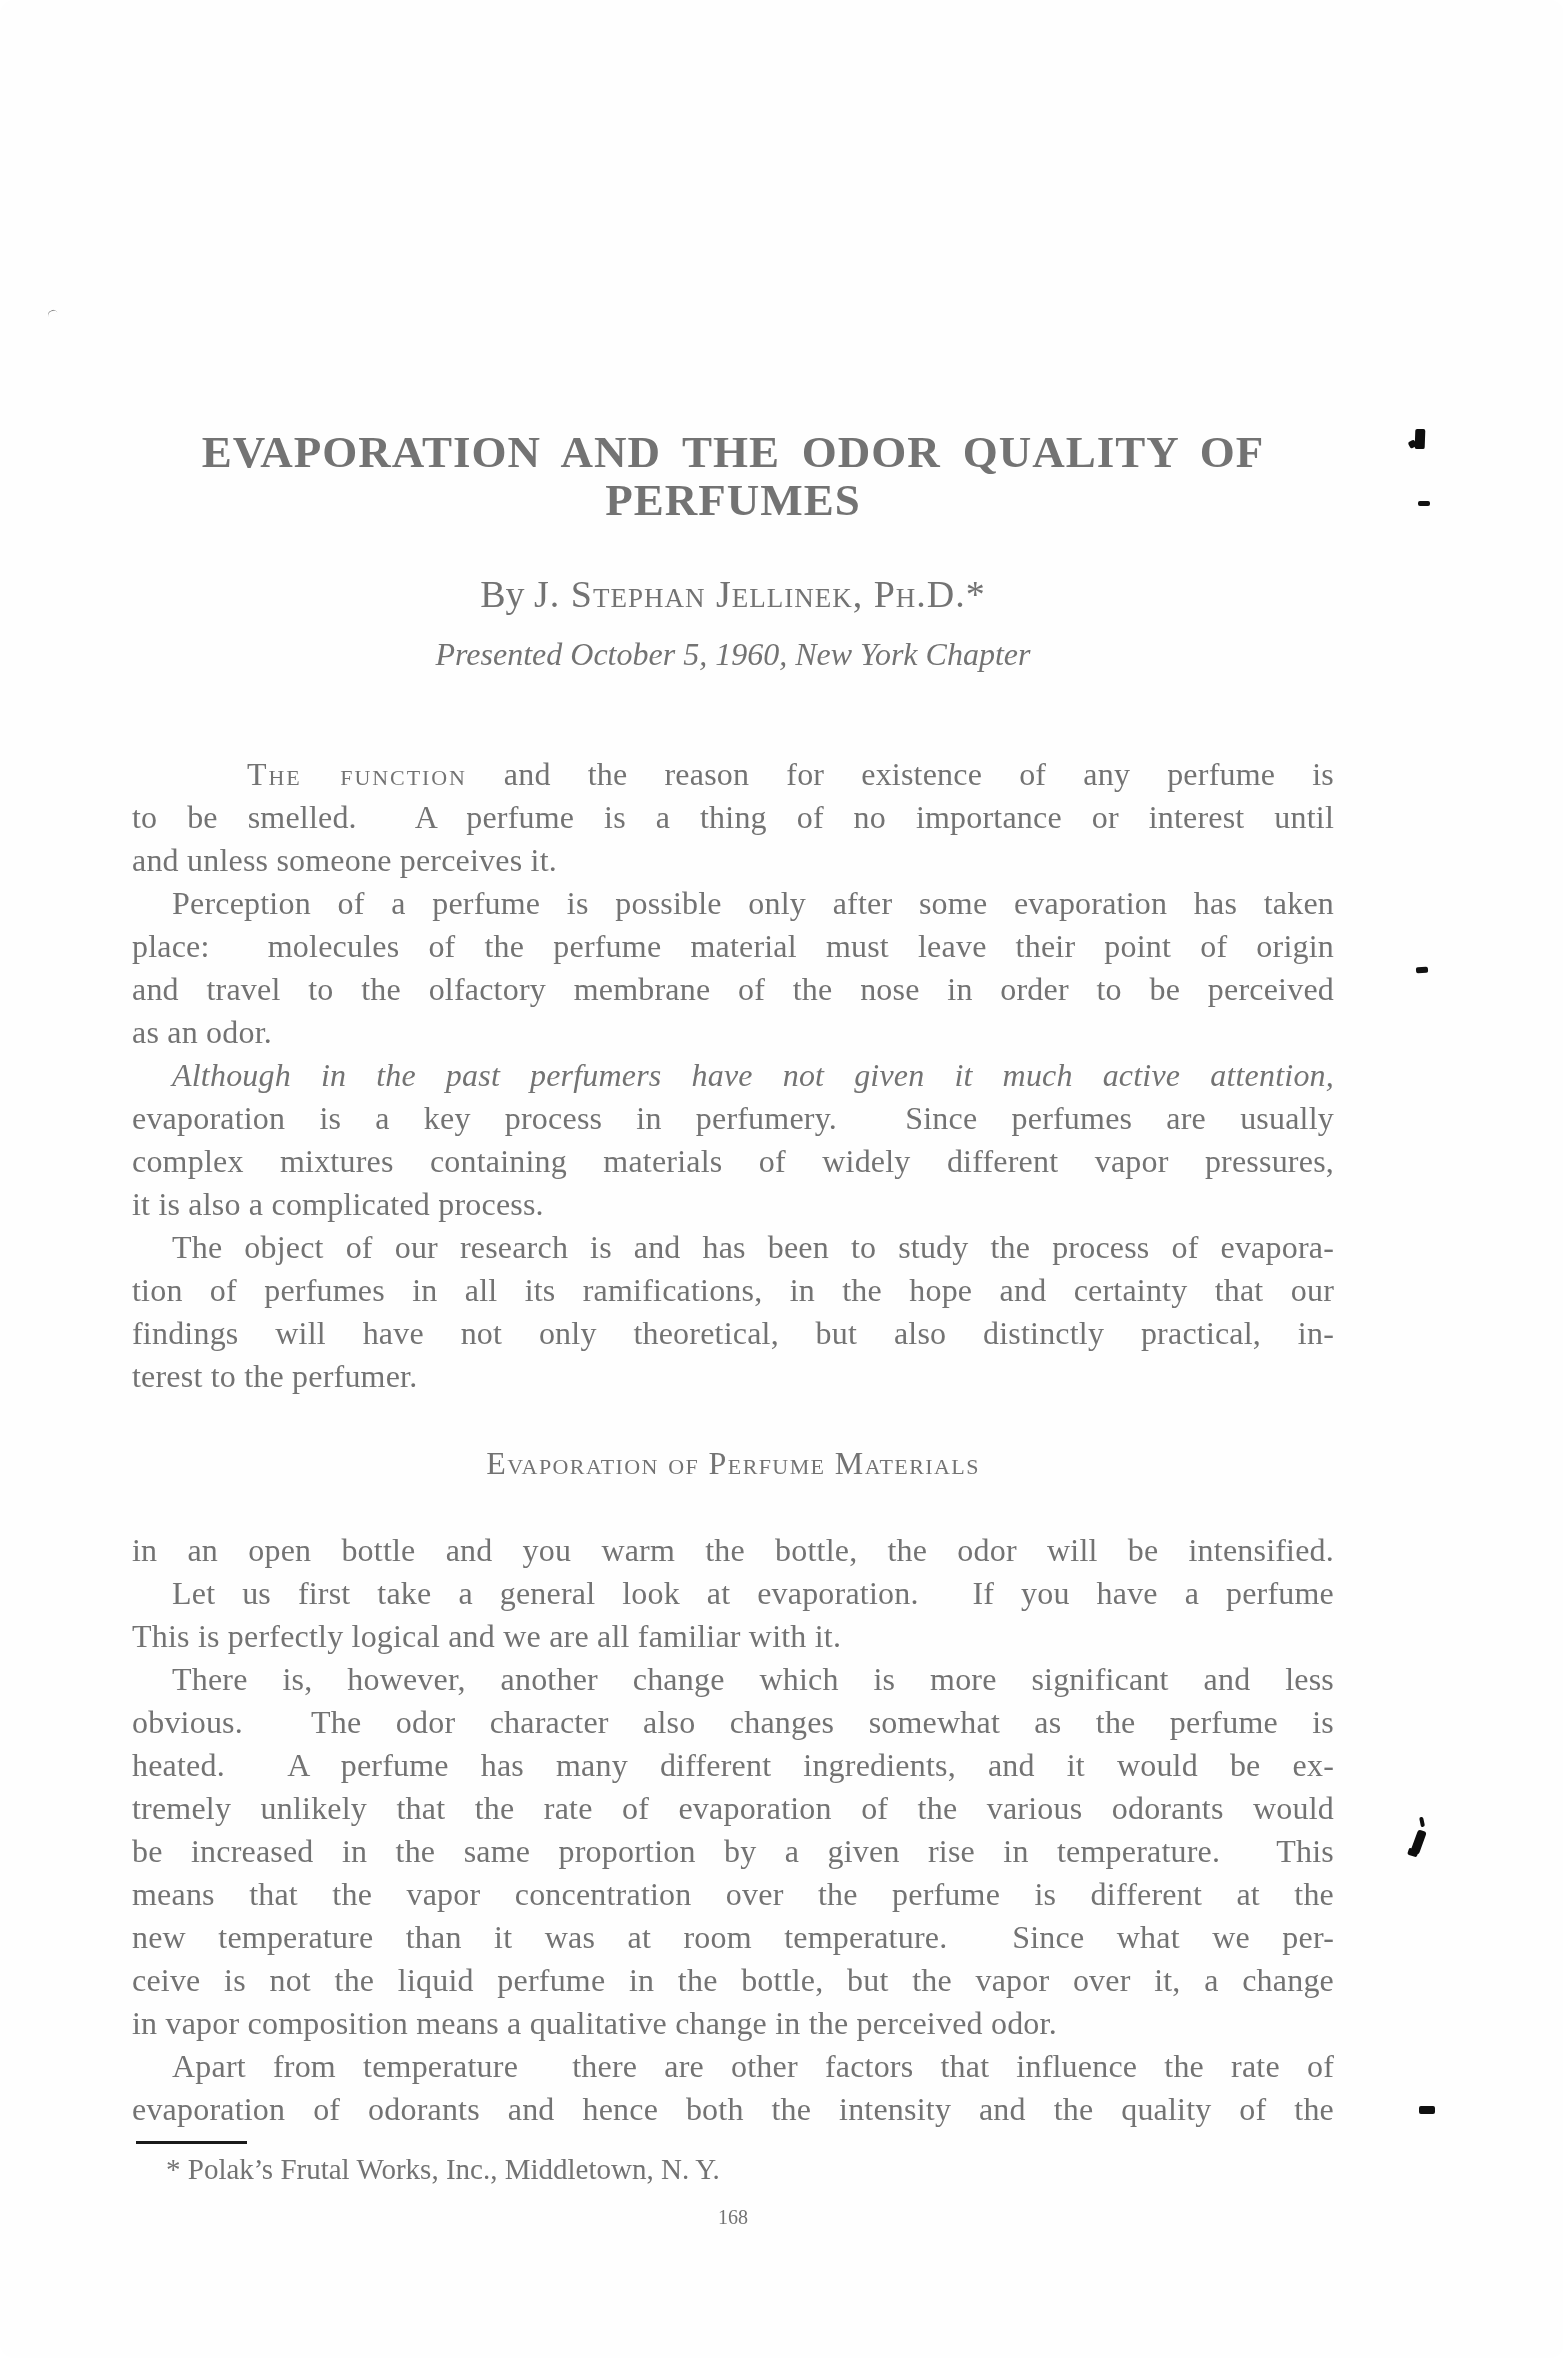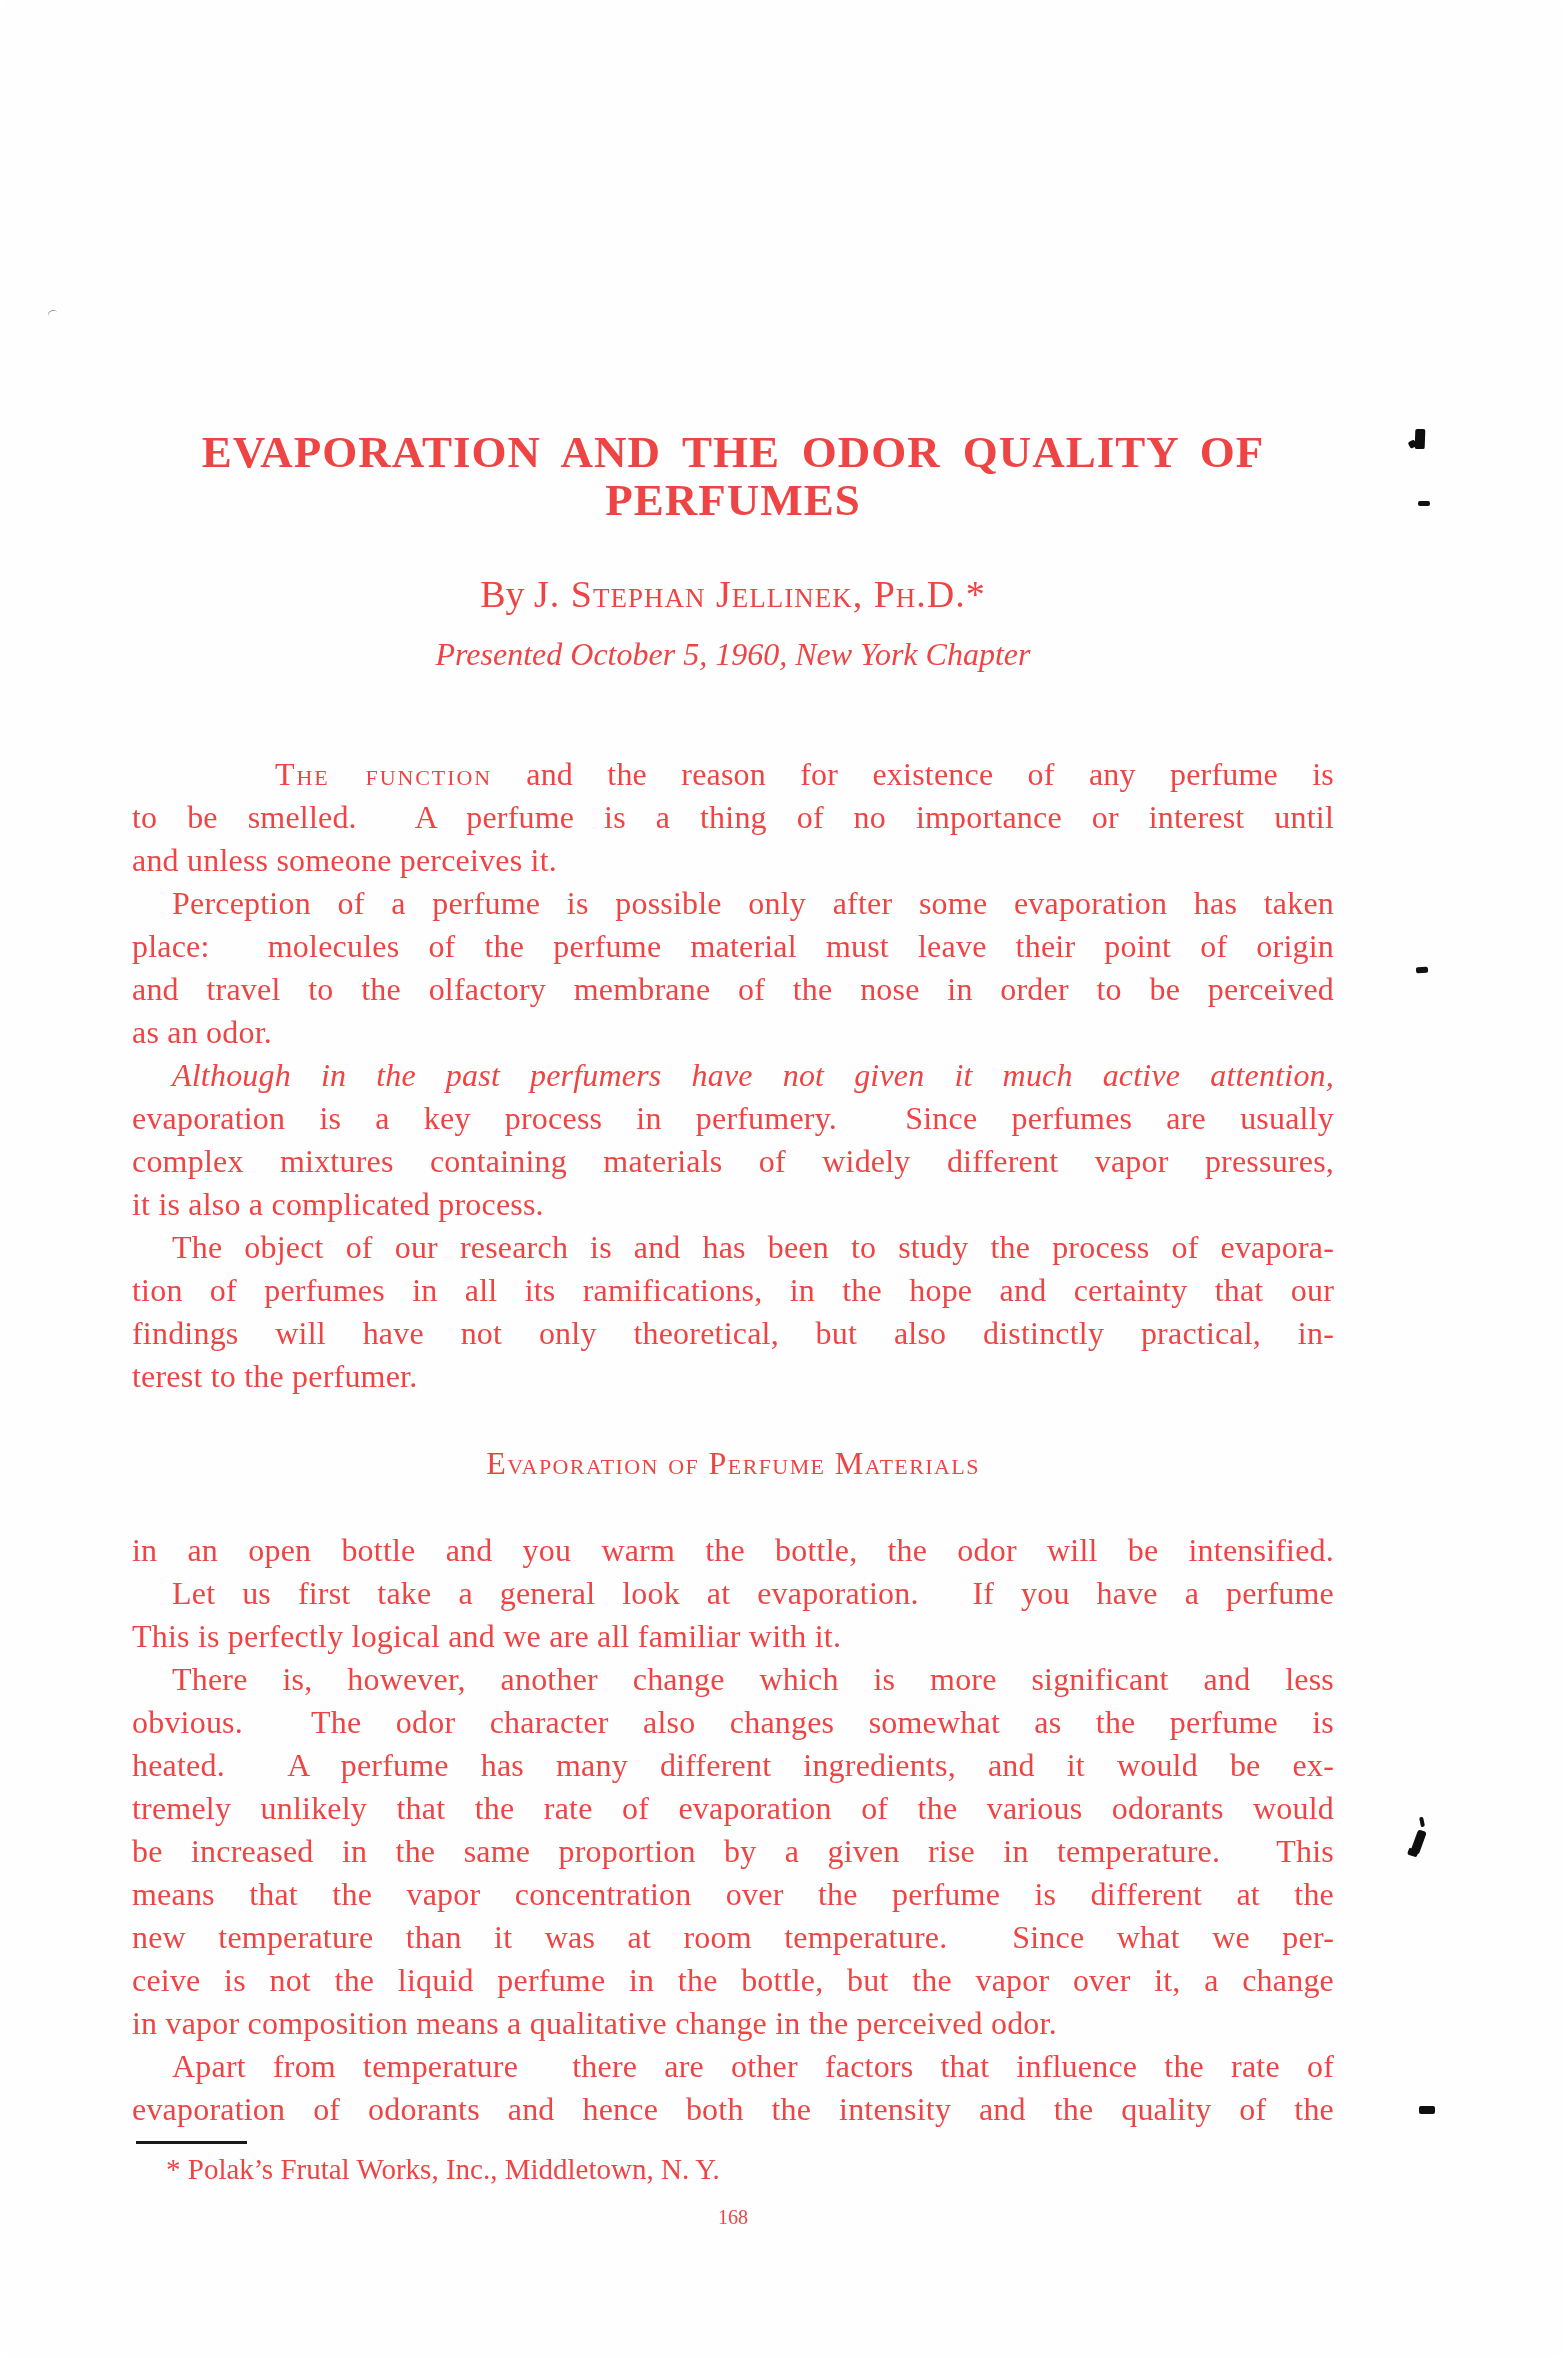--- a/index.html
+++ b/index.html
@@ -6,21 +6,21 @@
     margin: 0;
     padding: 0;
     background: #ffffff;
   }
   .page {
     position: relative;
     width: 1564px;
     height: 2358px;
     background: #fefefe;
     font-family: "Liberation Serif", "DejaVu Serif", serif;
-    color: #ef4444;
+    color: #737373;
     overflow: hidden;
     border-radius: 14px;
   }
   .content {
     position: absolute;
     left: 132px;
     top: 0;
     width: 1202px;
     height: 100%;
   }
@@ -71,21 +71,20 @@
   .line {
     text-align: justify;
     text-align-last: justify;
   }
   .line.end {
     text-align-last: left;
   }
   .sc {
     font-variant: small-caps;
     letter-spacing: 1.9px;
-    margin-left: 28px;
   }
   .section-heading {
     margin: 44px 0;
     text-align: center;
     font-variant: small-caps;
     font-size: 32px;
     line-height: 43px;
     letter-spacing: 1.4px;
   }
   .footnote-rule {

